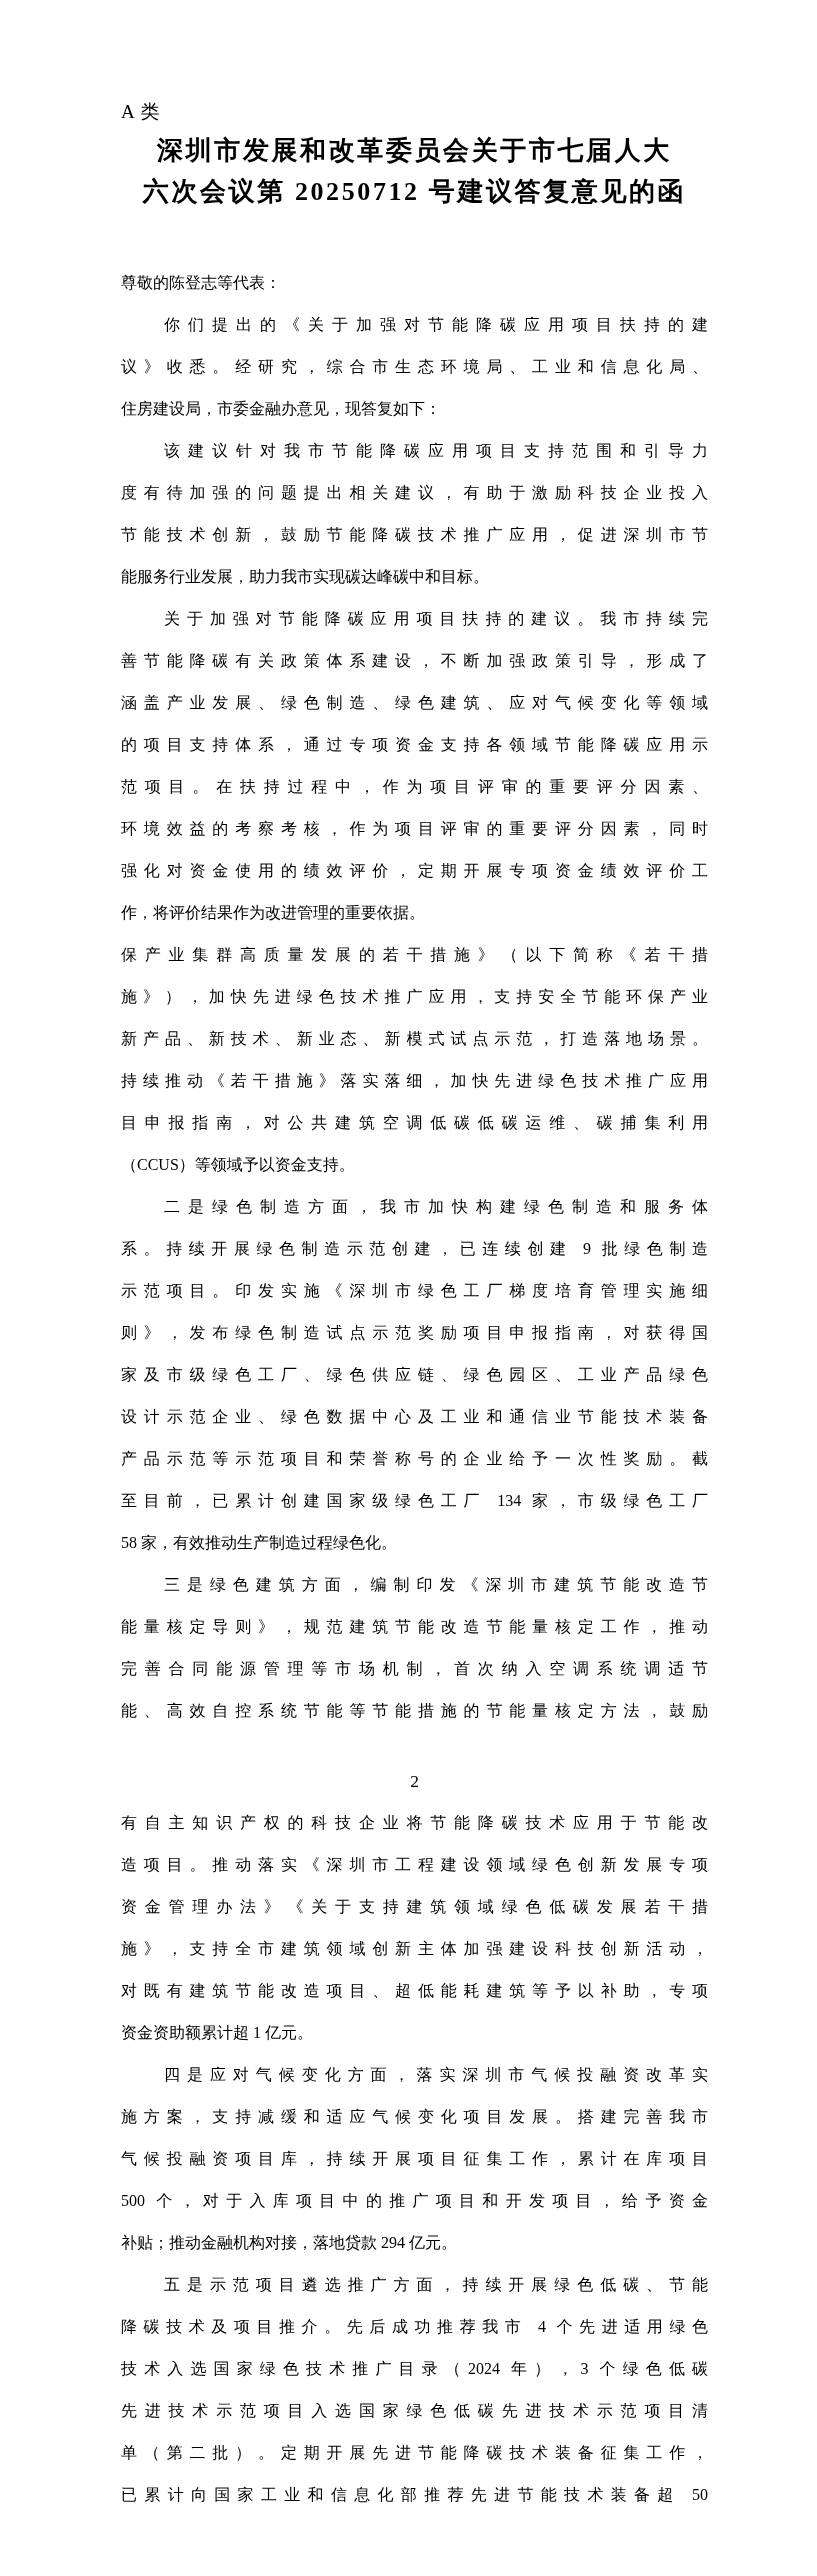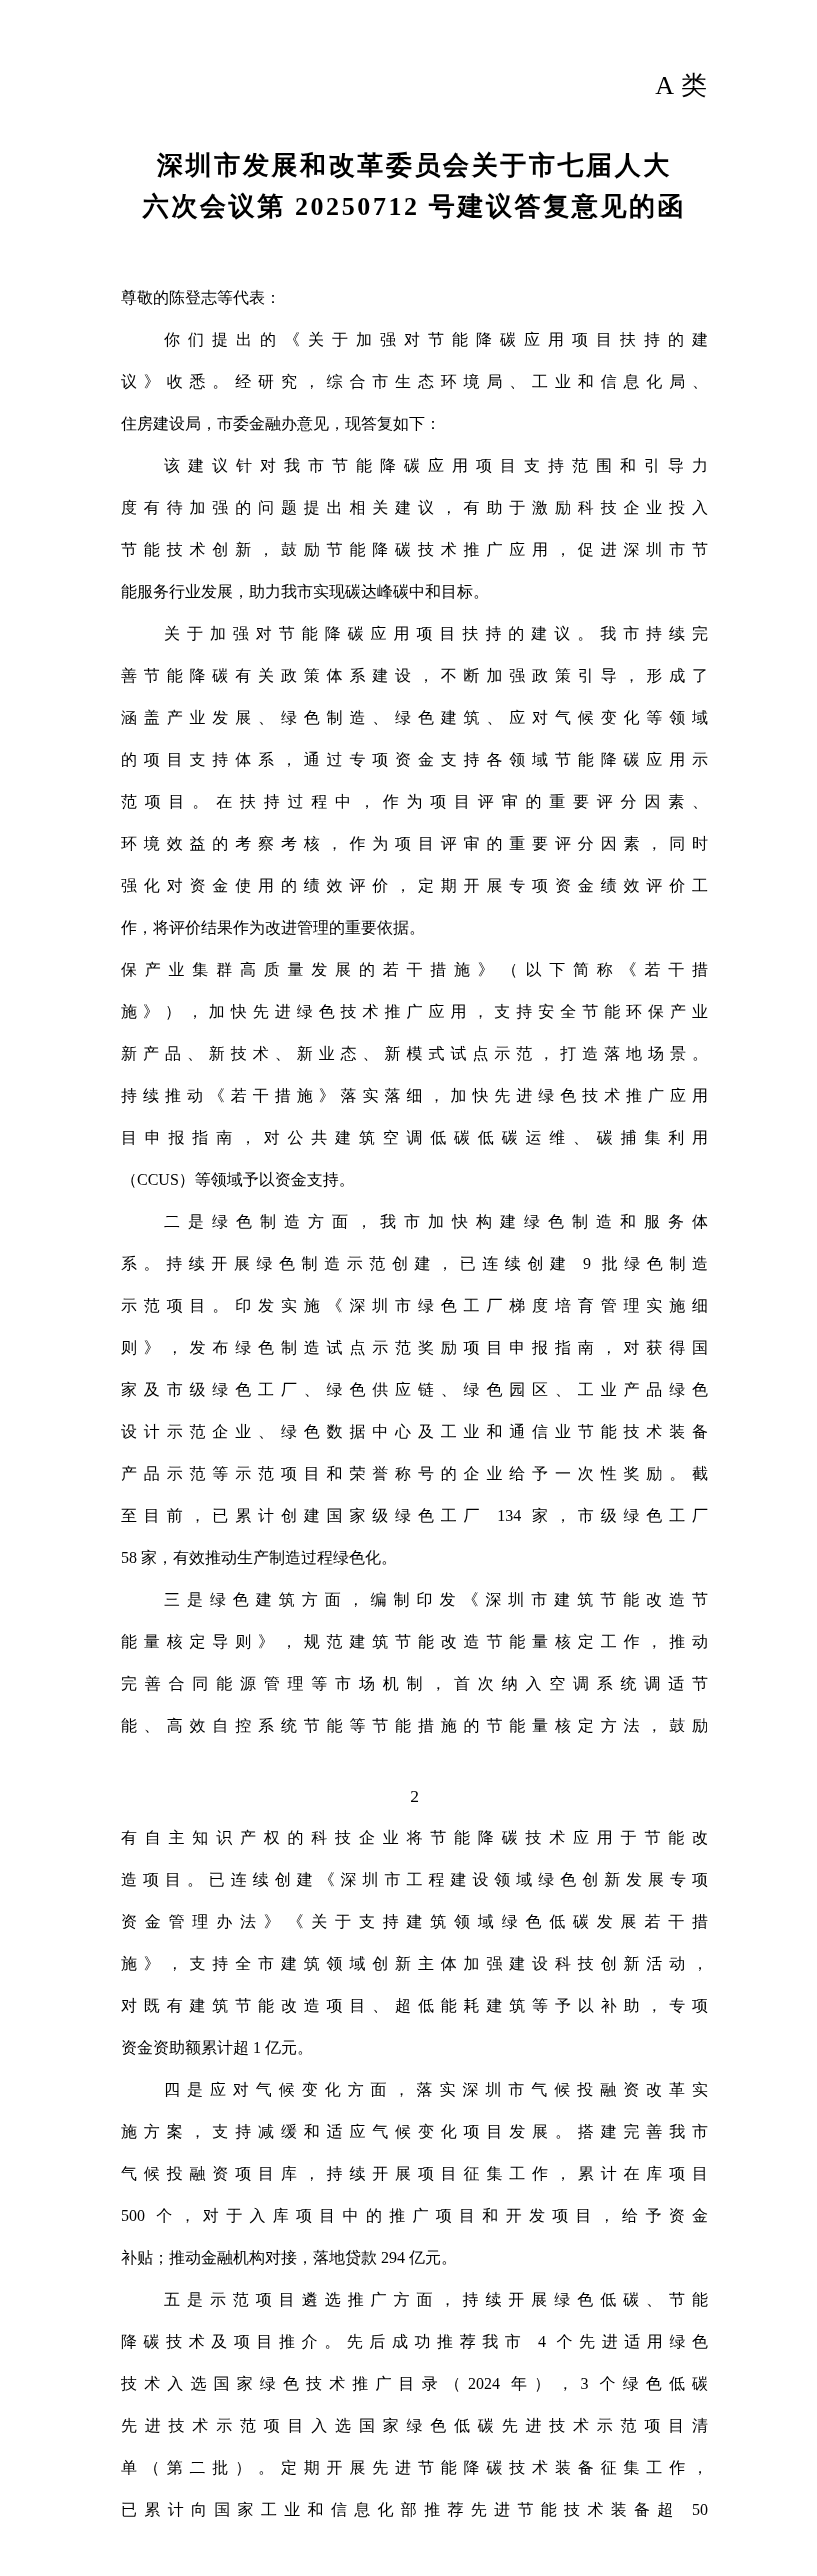--- a/index.html
+++ b/index.html
@@ -2,23 +2,23 @@
 <html lang="zh" style="font-size:8.2px"><head>
 <meta charset="utf-8">
 <style>
   html,body{margin:0;padding:0;background:#e8e8e8;}
   .page{
     width:818px;height:3916px;background:#ffffff;color:#000000;
     font-family:"Liberation Serif","DejaVu Serif",serif;
     position:relative;overflow:hidden;margin:0 auto;
   }
   .col{width:587px;margin-left:121px;}
-  .cls-line{margin-top:68px;line-height:36px;font-size:26px;text-align:right;letter-spacing:1px;}
+  .cls-line{margin-top:94px;line-height:36px;font-size:19px;letter-spacing:1px;}
   .title{font-size:26px;font-weight:bold;text-align:center;line-height:41px;letter-spacing:2.6px;}
-  .t1{margin-top:41px;}
+  .t1{}
   .letter-body{margin-top:50px;}
   .ln{
     font-size:16px;line-height:42px;height:42px;letter-spacing:0;
     text-align:justify;text-align-last:left;text-justify:inter-character;
     overflow:visible;
   }
   .ln.just{text-align-last:justify;}
   .ln.ind{text-indent:43px;}
   .pnum{font-size:17.5px;line-height:42px;height:42px;text-align:center;}
   .pnum.m2{margin-top:28px;}
@@ -62,21 +62,21 @@
         <div class="ln just">设计示范企业、绿色数据中心及工业和通信业节能技术装备</div>
         <div class="ln just">产品示范等示范项目和荣誉称号的企业给予一次性奖励。截</div>
         <div class="ln just">至目前，已累计创建国家级绿色工厂 134 家，市级绿色工厂</div>
         <div class="ln">58 家，有效推动生产制造过程绿色化。</div>
         <div class="ln ind just">三是绿色建筑方面，编制印发《深圳市建筑节能改造节</div>
         <div class="ln just">能量核定导则》，规范建筑节能改造节能量核定工作，推动</div>
         <div class="ln just">完善合同能源管理等市场机制，首次纳入空调系统调适节</div>
         <div class="ln just">能、高效自控系统节能等节能措施的节能量核定方法，鼓励</div>
         <div class="pnum m2">2</div>
         <div class="ln just">有自主知识产权的科技企业将节能降碳技术应用于节能改</div>
-        <div class="ln just">造项目。已连续创建《深圳市工程建设领域绿色创新发展专项</div>
+        <div class="ln just">造项目。推动落实《深圳市工程建设领域绿色创新发展专项</div>
         <div class="ln just">资金管理办法》《关于支持建筑领域绿色低碳发展若干措</div>
         <div class="ln just">施》，支持全市建筑领域创新主体加强建设科技创新活动，</div>
         <div class="ln just">对既有建筑节能改造项目、超低能耗建筑等予以补助，专项</div>
         <div class="ln">资金资助额累计超 1 亿元。</div>
         <div class="ln ind just">四是应对气候变化方面，落实深圳市气候投融资改革实</div>
         <div class="ln just">施方案，支持减缓和适应气候变化项目发展。搭建完善我市</div>
         <div class="ln just">气候投融资项目库，持续开展项目征集工作，累计在库项目</div>
         <div class="ln just">500 个，对于入库项目中的推广项目和开发项目，给予资金</div>
         <div class="ln">补贴；推动金融机构对接，落地贷款 294 亿元。</div>
         <div class="ln ind just">五是示范项目遴选推广方面，持续开展绿色低碳、节能</div>

